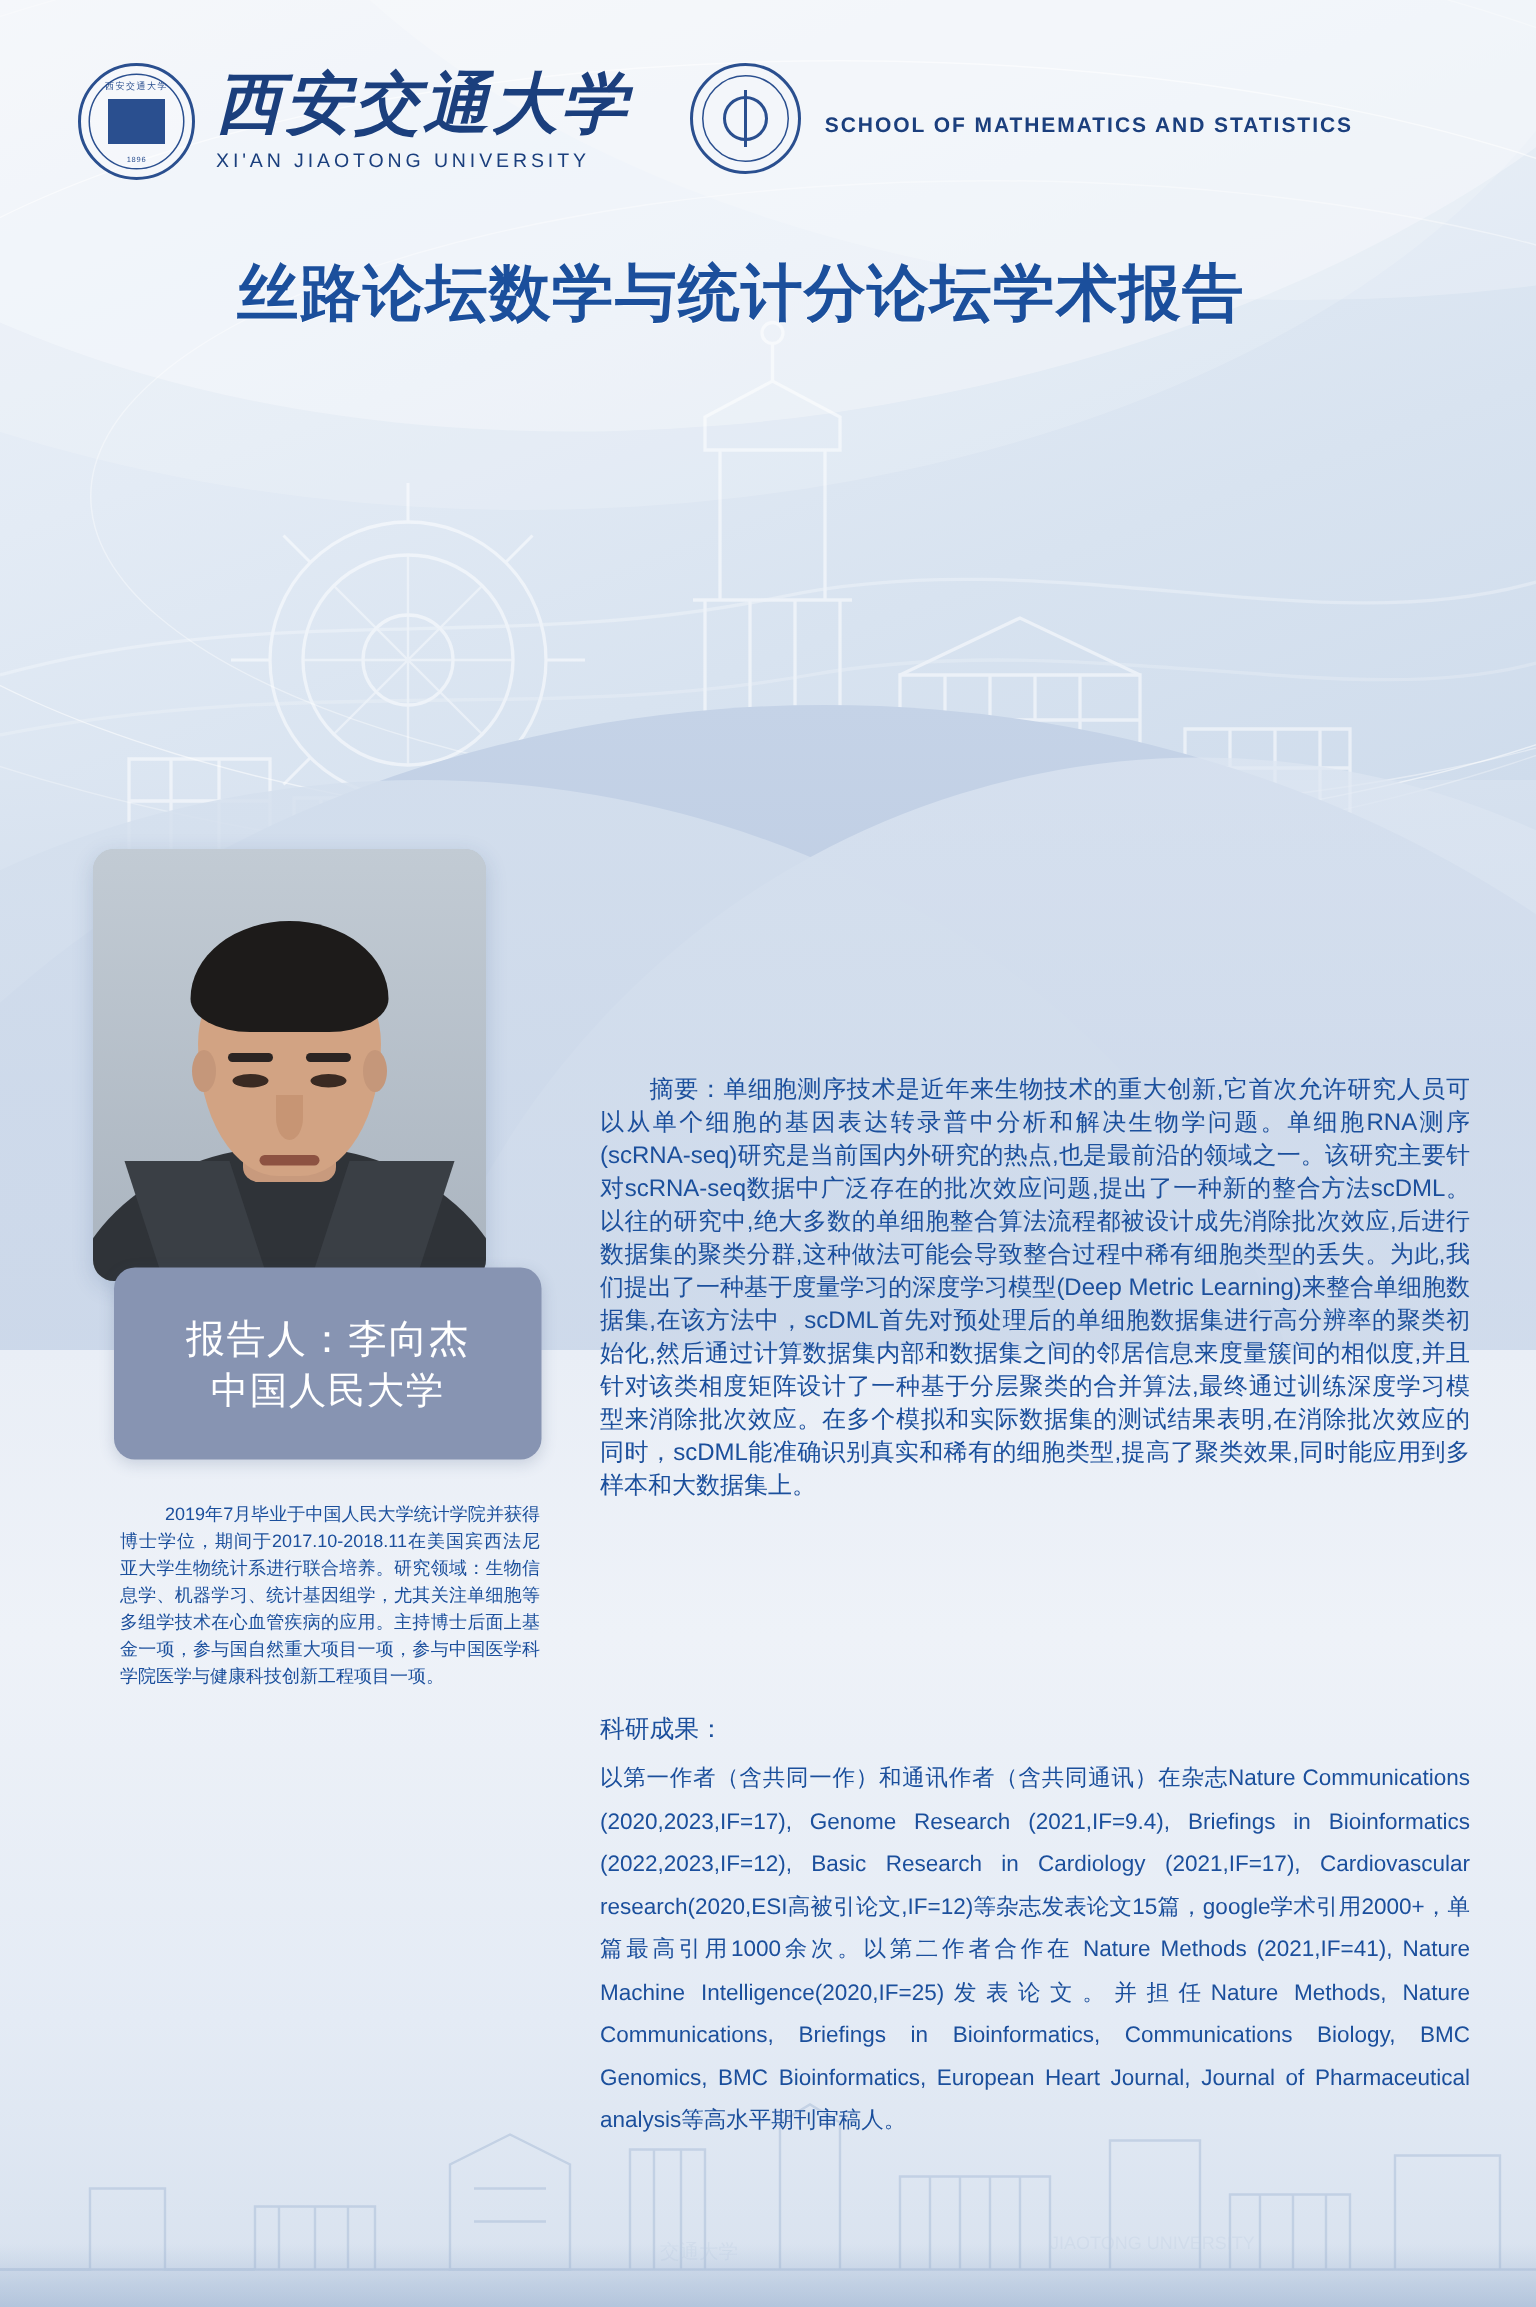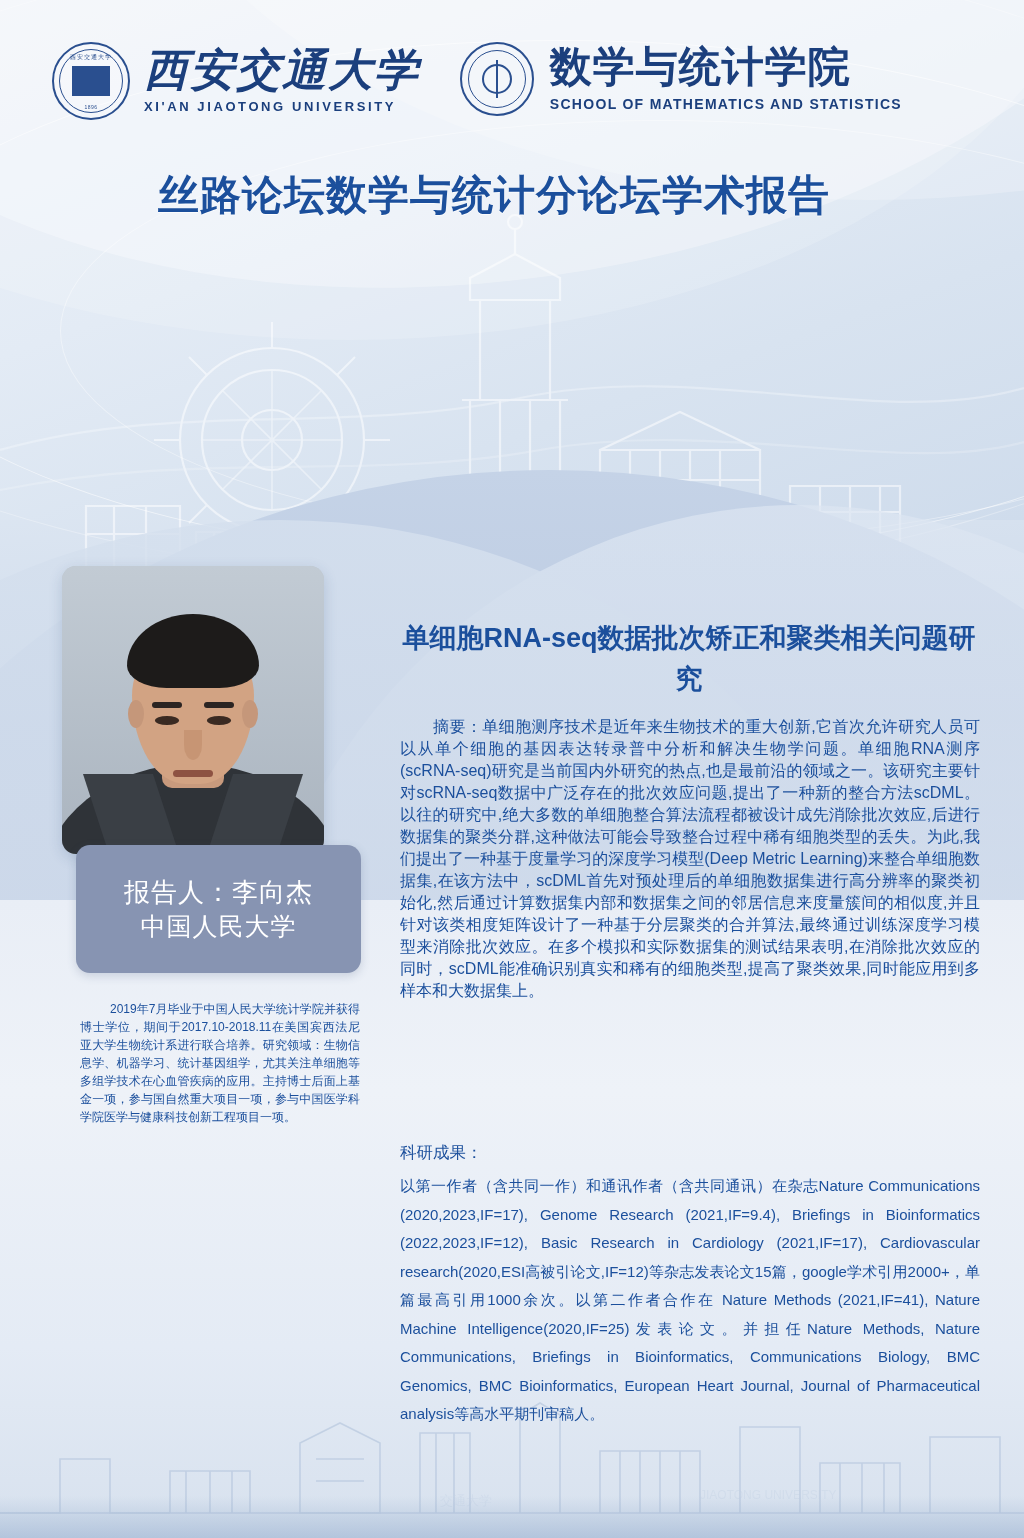--- a/index.html
+++ b/index.html
@@ -142,21 +142,21 @@
     font-size: 44px;
     font-weight: bold;
     font-style: italic;
     color: #1b3f7d;
     letter-spacing: 2px;
     line-height: 1;
     white-space: nowrap;
   }
   .logo-text-en {
     font-size: 13px;
-    font-weight: bold;
+    font-weight: normal;
     letter-spacing: 2.6px;
     color: #1b3f7d;
     margin-top: 7px;
     white-space: nowrap;
   }
   .logo-sms {
     position: absolute;
     right: 42px; top: 42px;
     display: flex;
     align-items: center;
@@ -460,21 +460,20 @@
         <div class="logo-text-cn">西安交通大学</div>
         <div class="logo-text-en">XI'AN JIAOTONG UNIVERSITY</div>
       </div>
     </div>
 
     <div class="logo-sms">
       <div class="sms-seal">
         <div class="sms-glyph"></div>
       </div>
       <div>
-        <div class="sms-cn">数学与统计学院</div>
         <div class="sms-en">SCHOOL OF MATHEMATICS AND STATISTICS</div>
       </div>
     </div>
   </div>
 
   <div class="main-title">丝路论坛数学与统计分论坛学术报告</div>
 
   <div class="portrait">
     <div class="pt-bg"></div>
     <div class="pt-shoulders"></div>
@@ -493,20 +492,19 @@
     <div class="pt-mouth"></div>
   </div>
 
   <div class="speaker-card">
     <div class="speaker-name">报告人：李向杰</div>
     <div class="speaker-affil">中国人民大学</div>
   </div>
 
   <div class="bio">2019年7月毕业于中国人民大学统计学院并获得博士学位，期间于2017.10-2018.11在美国宾西法尼亚大学生物统计系进行联合培养。研究领域：生物信息学、机器学习、统计基因组学，尤其关注单细胞等多组学技术在心血管疾病的应用。主持博士后面上基金一项，参与国自然重大项目一项，参与中国医学科学院医学与健康科技创新工程项目一项。</div>
 
-  <div class="talk-title">单细胞RNA-seq数据批次矫正和聚类相关问题研究</div>
 
   <div class="abstract">摘要：单细胞测序技术是近年来生物技术的重大创新,它首次允许研究人员可以从单个细胞的基因表达转录普中分析和解决生物学问题。单细胞RNA测序(scRNA-seq)研究是当前国内外研究的热点,也是最前沿的领域之一。该研究主要针对scRNA-seq数据中广泛存在的批次效应问题,提出了一种新的整合方法scDML。以往的研究中,绝大多数的单细胞整合算法流程都被设计成先消除批次效应,后进行数据集的聚类分群,这种做法可能会导致整合过程中稀有细胞类型的丢失。为此,我们提出了一种基于度量学习的深度学习模型(Deep Metric Learning)来整合单细胞数据集,在该方法中，scDML首先对预处理后的单细胞数据集进行高分辨率的聚类初始化,然后通过计算数据集内部和数据集之间的邻居信息来度量簇间的相似度,并且针对该类相度矩阵设计了一种基于分层聚类的合并算法,最终通过训练深度学习模型来消除批次效应。在多个模拟和实际数据集的测试结果表明,在消除批次效应的同时，scDML能准确识别真实和稀有的细胞类型,提高了聚类效果,同时能应用到多样本和大数据集上。</div>
 
   <div class="results-head">科研成果：</div>
   <div class="results-body">以第一作者（含共同一作）和通讯作者（含共同通讯）在杂志Nature Communications (2020,2023,IF=17), Genome Research (2021,IF=9.4), Briefings in Bioinformatics (2022,2023,IF=12), Basic Research in Cardiology (2021,IF=17), Cardiovascular research(2020,ESI高被引论文,IF=12)等杂志发表论文15篇，google学术引用2000+，单篇最高引用1000余次。以第二作者合作在 Nature Methods (2021,IF=41), Nature Machine Intelligence(2020,IF=25)发表论文。并担任Nature Methods, Nature Communications, Briefings in Bioinformatics, Communications Biology, BMC Genomics, BMC Bioinformatics, European Heart Journal, Journal of Pharmaceutical analysis等高水平期刊审稿人。</div>
 
 </div>
 
 </body></html>

